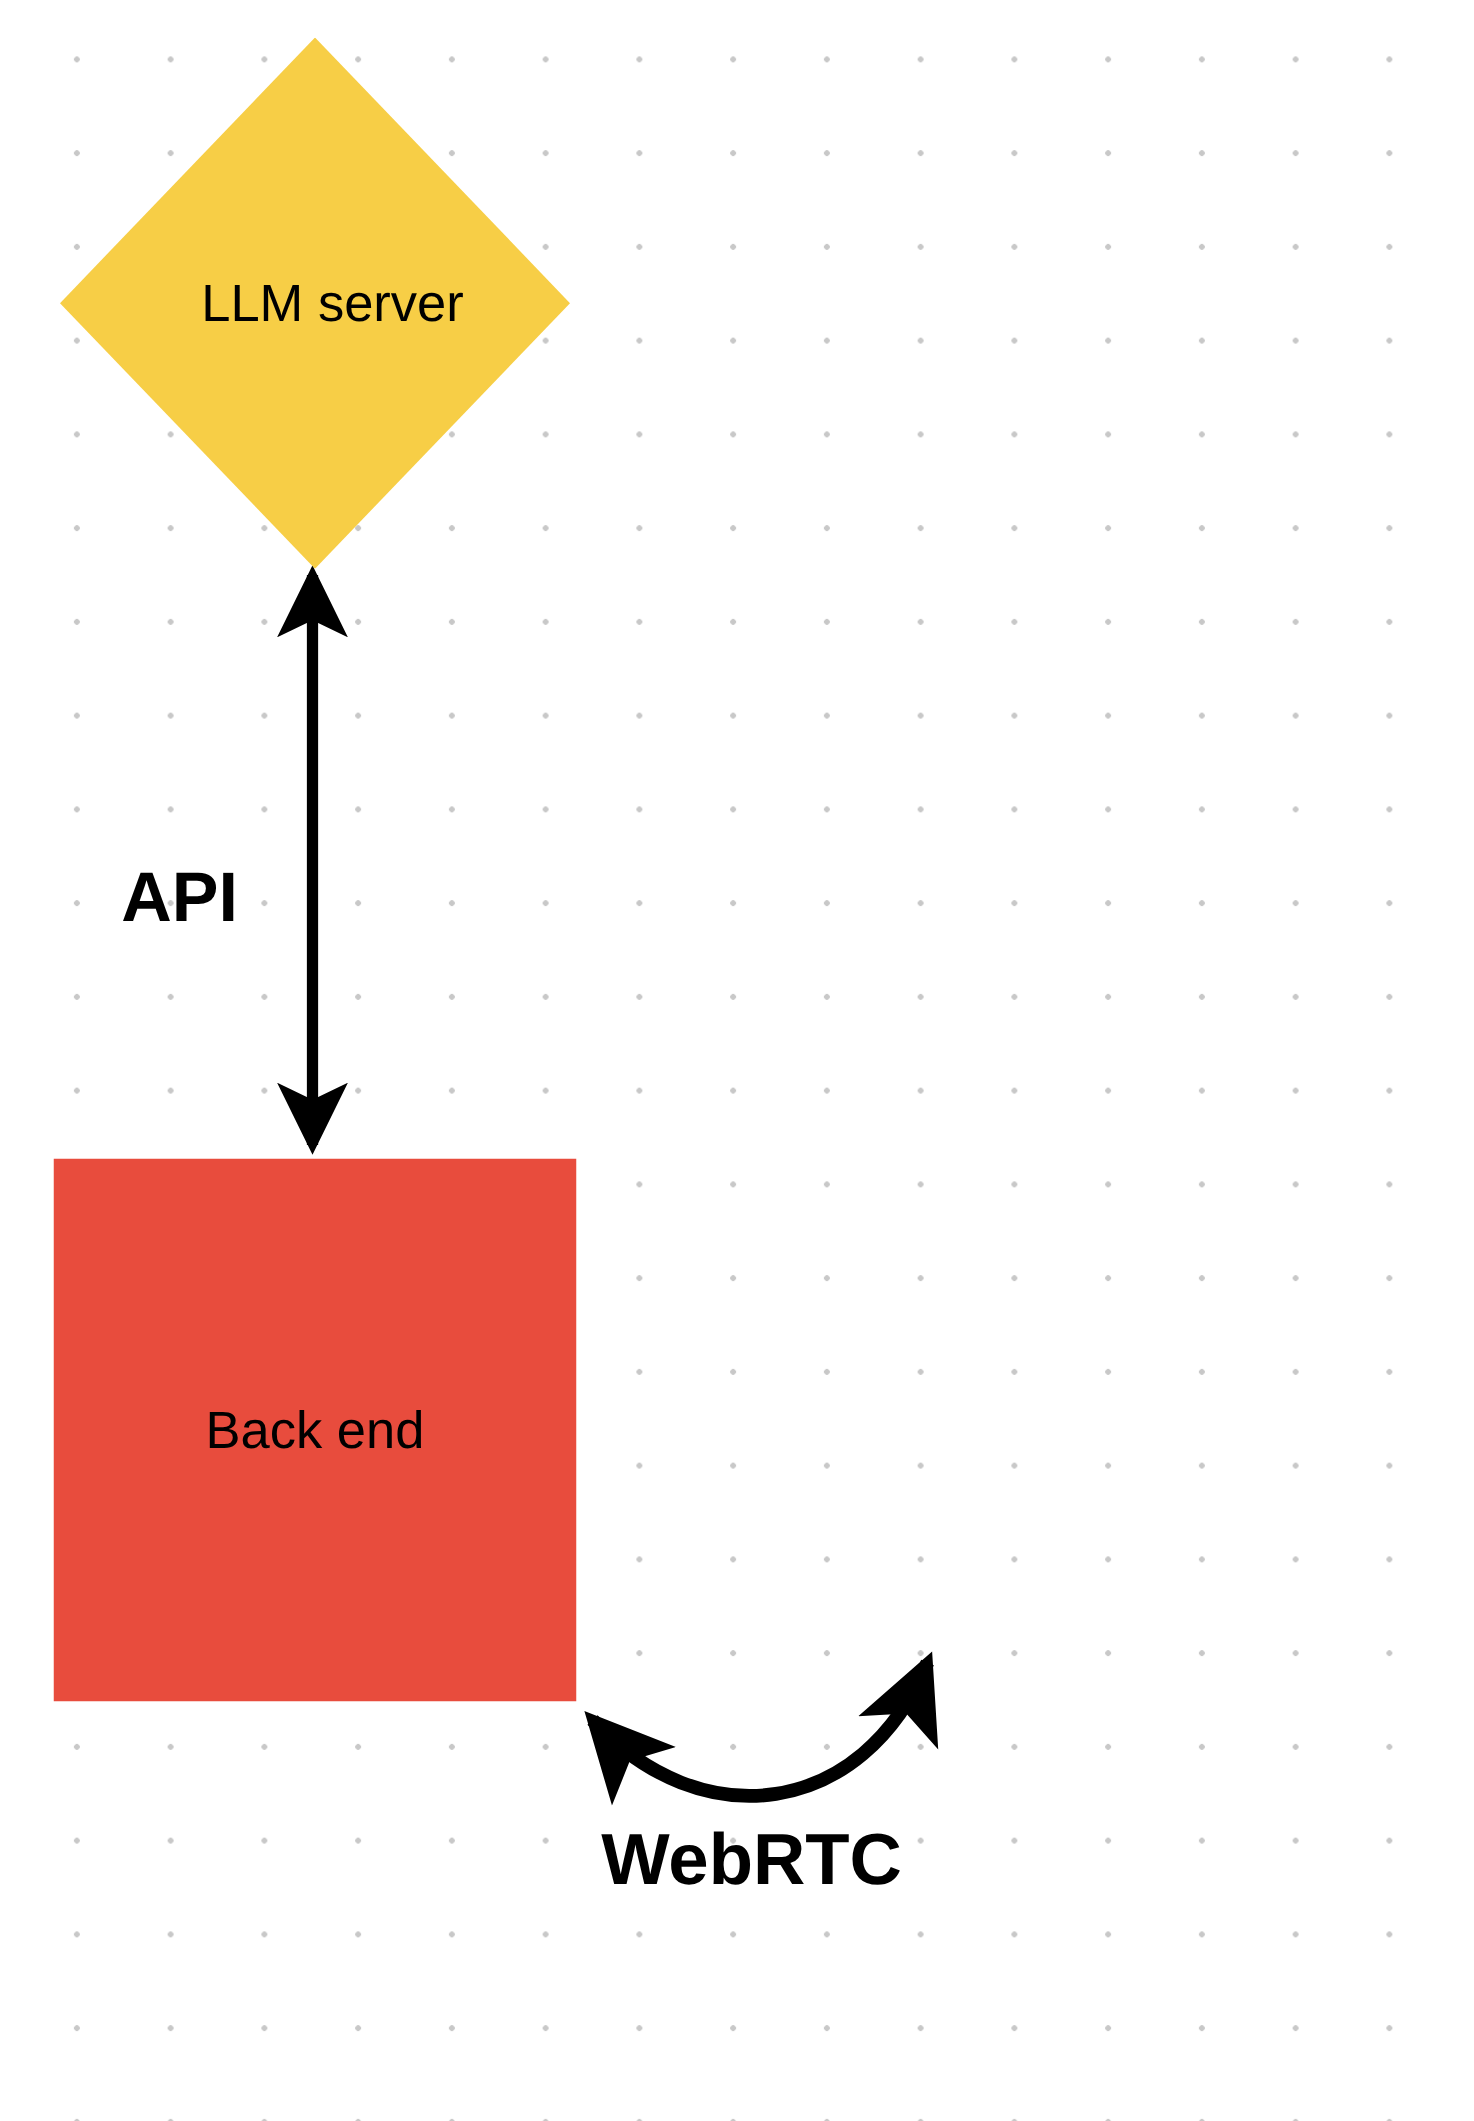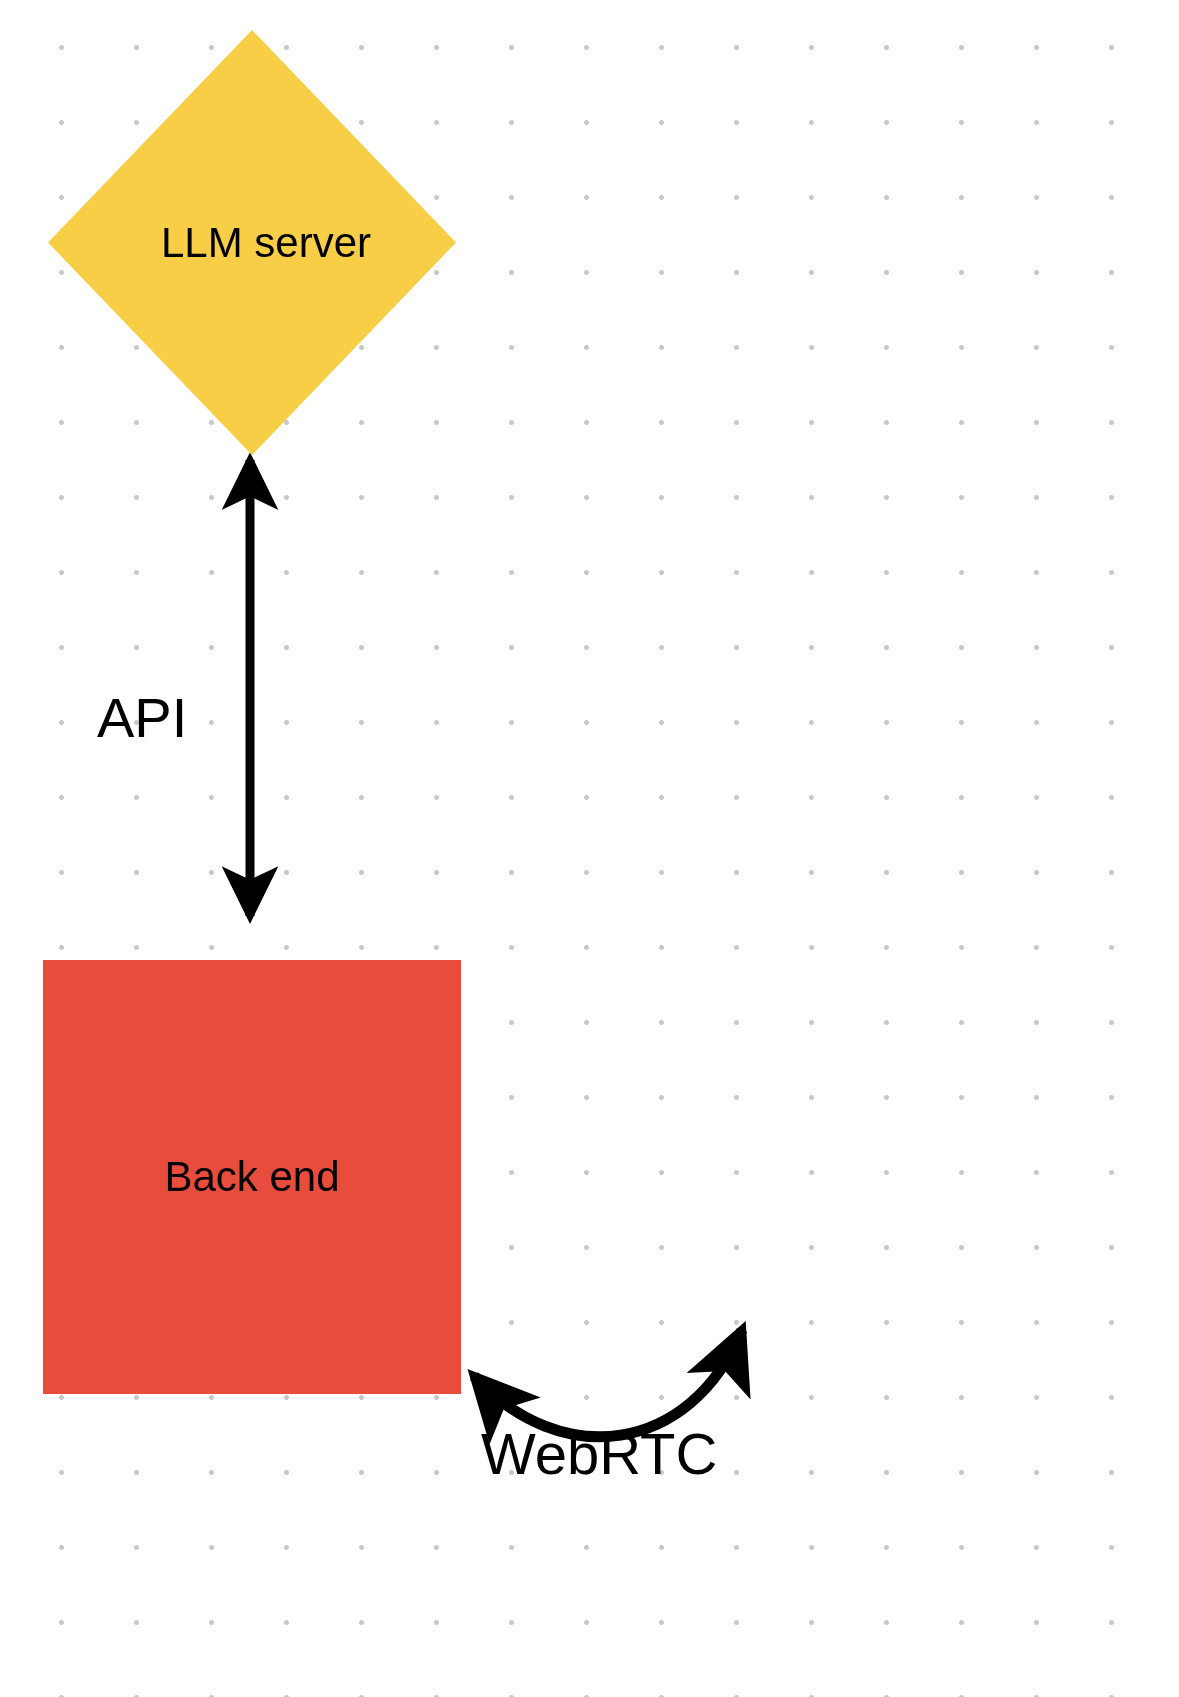--- a/index.html
+++ b/index.html
@@ -46,21 +46,21 @@
   }
   #llm-label {
     position: relative;
     z-index: 2;
     margin-left: 28px;
   }
 
   
   #back-wrap {
     left: 43px;
-    top: 960px;
+    top: 927px;
     width: 418px;
     height: 434px;
   }
   #back-shape {
     position: absolute;
     inset: 0;
     background: #e84c3d;
   }
   #back-label { position: relative; z-index: 2; }
 
@@ -76,33 +76,33 @@
     inset: 0;
     background: #5cbd5c;
     border-radius: 50%;
   }
   #front-label { position: relative; z-index: 2; }
 
   
   .edge-label {
     position: absolute;
     color: #000000;
-    font-weight: 400;
+    font-weight: 700;
     line-height: 1;
     white-space: nowrap;
     text-align: center;
   }
   #api-label {
     left: 97px;
     top: 690px;
     font-size: 56px;
   }
   #webrtc-label {
     left: 481px;
-    top: 1425px;
+    top: 1459px;
     font-size: 58px;
   }
 
   svg.edge {
     position: absolute;
     left: 0;
     top: 0;
     width: 1179px;
     height: 1697px;
     overflow: visible;

